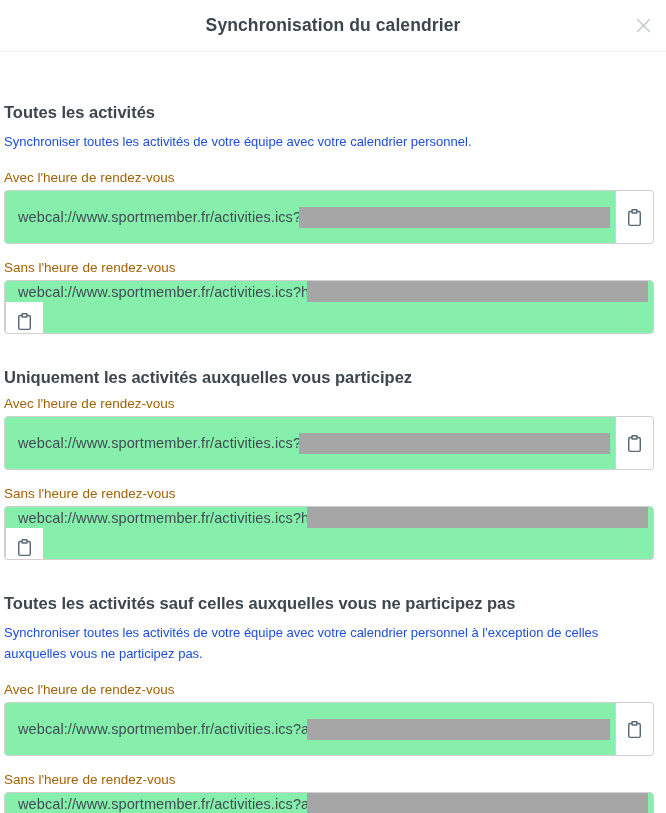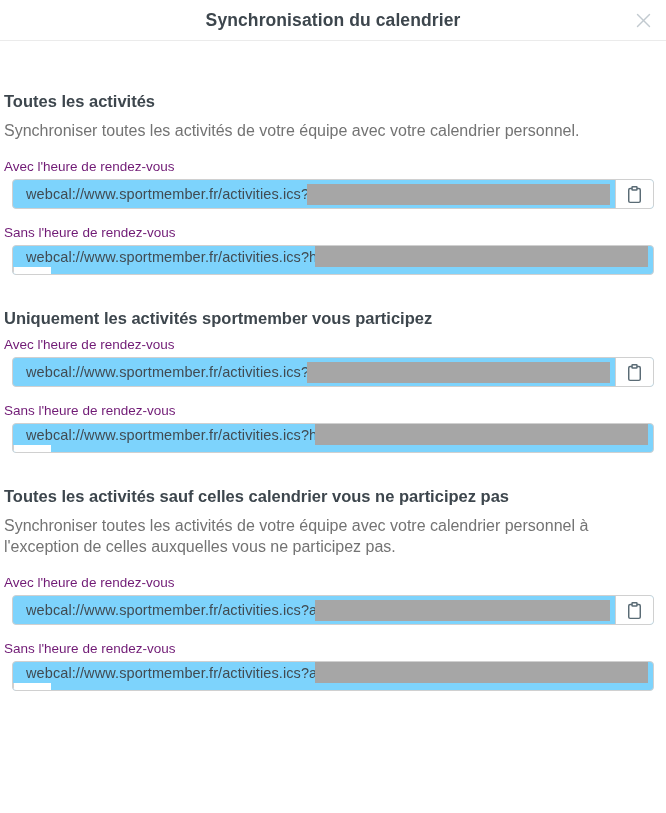--- a/index.html
+++ b/index.html
@@ -9,21 +9,21 @@
     height: 813px;
     background: #ffffff;
     font-family: "Liberation Sans", "DejaVu Sans", sans-serif;
     overflow: hidden;
     position: relative;
   }
 
   
   .modal-header {
     position: relative;
-    height: 41px;
+    height: 52px;
     display: flex;
     align-items: center;
     justify-content: center;
     border-bottom: 1px solid #ebebeb;
   }
   .modal-title {
     margin: 0;
     font-size: 17.5px;
     font-weight: 700;
     color: #3d464d;
@@ -53,42 +53,41 @@
 
   .section-title {
     margin: 0 0 10px 0;
     font-size: 16.5px;
     line-height: 18px;
     font-weight: 700;
     color: #3d464d;
   }
   .section-desc {
     margin: 0 0 18px 0;
-    font-size: 16px;
+    font-size: 13px;
     line-height: 21px;
-    color: #737373;
+    color: #1d4ed8;
   }
 
   .field-label {
     font-size: 13.5px;
     line-height: 16px;
-    color: #701a75;
+    color: #a16207;
     margin-bottom: 4px;
   }
 
   .input-group {
     display: flex;
     align-items: stretch;
-    height: 30px;
+    height: 54px;
     border: 1px solid #d0d0d0;
     border-radius: 4px;
-    background: #7dd3fc;
+    background: #86efac;
     margin-bottom: 16px;
     overflow: hidden;
-    margin-left: 8px;
   }
   .field:last-child .input-group { margin-bottom: 0; flex-direction: column; }
 
   .input-field {
     flex: 1;
     display: flex;
     align-items: center;
     padding-left: 13px;
     min-width: 0;
     cursor: text;
@@ -166,21 +165,21 @@
           <svg width="21" height="21" viewBox="0 0 24 24" fill="none" stroke="#5a6b75" stroke-width="1.7">
             <path d="M9.2 5.2 H7 a1.6 1.6 0 0 0 -1.6 1.6 V19.4 a1.6 1.6 0 0 0 1.6 1.6 h10 a1.6 1.6 0 0 0 1.6 -1.6 V6.8 a1.6 1.6 0 0 0 -1.6 -1.6 H14.8"></path>
             <rect x="9.2" y="3.2" width="5.6" height="3.6" rx="0.6"></rect>
           </svg>
         </button>
       </div>
     </div>
   </section>
 
   <section class="section">
-    <h2 class="section-title">Uniquement les activités sportmember vous participez</h2>
+    <h2 class="section-title">Uniquement les activités auxquelles vous participez</h2>
 
     <div class="field">
       <div class="field-label">Avec l'heure de rendez-vous</div>
       <div class="input-group">
         <div class="input-field">
           <span class="url-text">webcal://www.sportmember.fr/activities.ics?</span>
           <span class="redacted-bar"></span>
         </div>
         <button class="copy-btn">
           <svg width="21" height="21" viewBox="0 0 24 24" fill="none" stroke="#5a6b75" stroke-width="1.7">
@@ -202,21 +201,21 @@
           <svg width="21" height="21" viewBox="0 0 24 24" fill="none" stroke="#5a6b75" stroke-width="1.7">
             <path d="M9.2 5.2 H7 a1.6 1.6 0 0 0 -1.6 1.6 V19.4 a1.6 1.6 0 0 0 1.6 1.6 h10 a1.6 1.6 0 0 0 1.6 -1.6 V6.8 a1.6 1.6 0 0 0 -1.6 -1.6 H14.8"></path>
             <rect x="9.2" y="3.2" width="5.6" height="3.6" rx="0.6"></rect>
           </svg>
         </button>
       </div>
     </div>
   </section>
 
   <section class="section">
-    <h2 class="section-title">Toutes les activités sauf celles calendrier vous ne participez pas</h2>
+    <h2 class="section-title">Toutes les activités sauf celles auxquelles vous ne participez pas</h2>
     <p class="section-desc">Synchroniser toutes les activités de votre équipe avec votre calendrier personnel à l'exception de celles auxquelles vous ne participez pas.</p>
 
     <div class="field">
       <div class="field-label">Avec l'heure de rendez-vous</div>
       <div class="input-group">
         <div class="input-field">
           <span class="url-text">webcal://www.sportmember.fr/activities.ics?a</span>
           <span class="redacted-bar"></span>
         </div>
         <button class="copy-btn">

